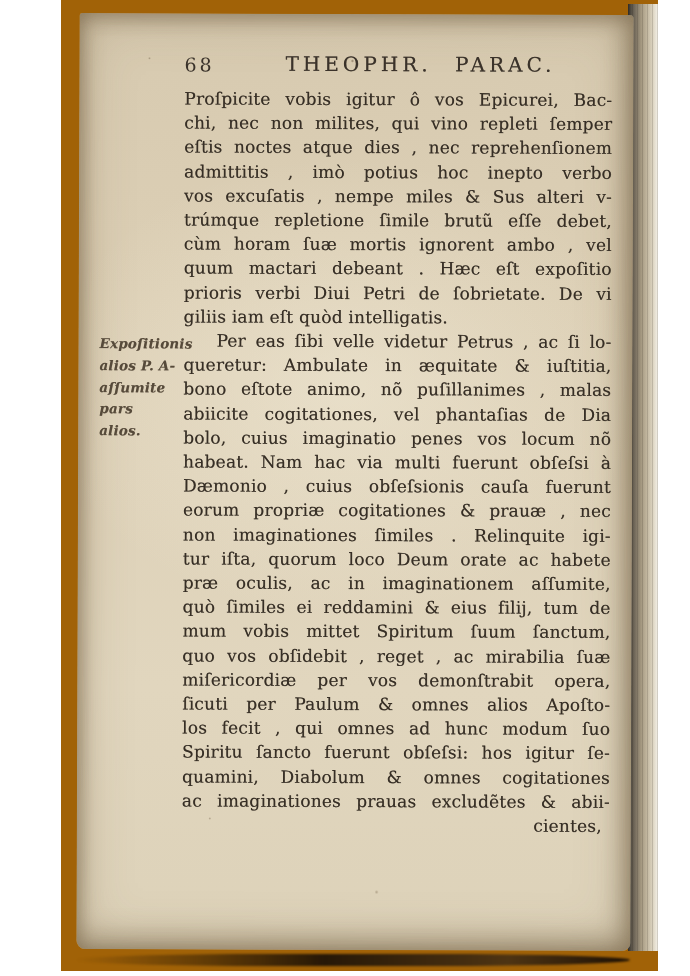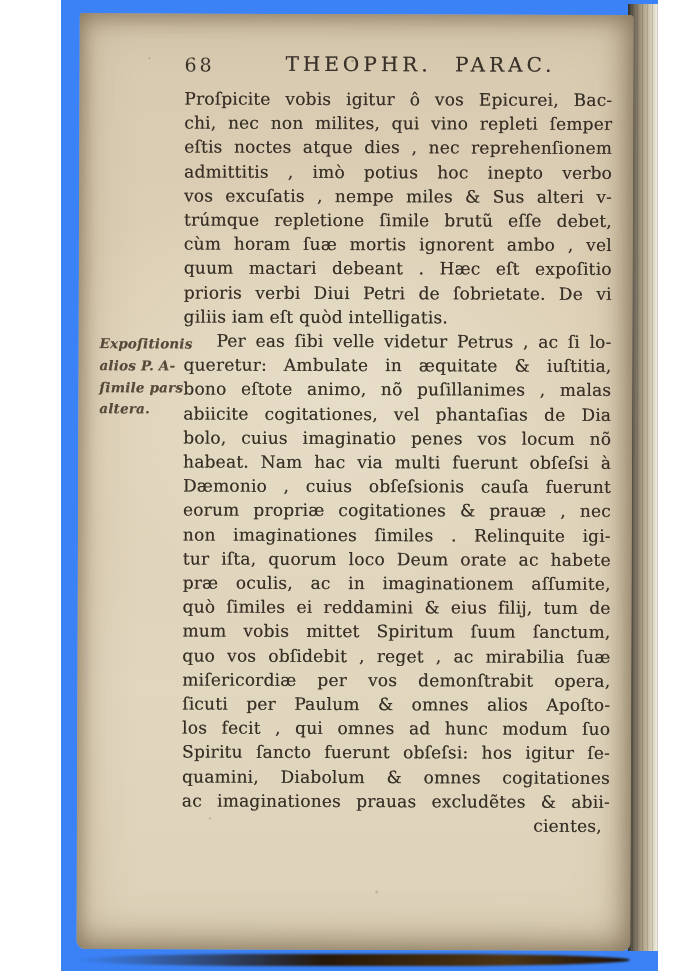--- a/index.html
+++ b/index.html
@@ -3,21 +3,21 @@
 <meta charset="utf-8">
 <style>
   html,body{margin:0;padding:0;}
   body{
     width:690px;height:976px;position:relative;overflow:hidden;
     background:#ffffff;
     font-family:"DejaVu Serif","Liberation Serif",serif;
   }
   .backdrop{
     position:absolute;left:61px;top:0;width:597px;height:971px;
-    background:#3b82f6;
+    background:#a16207;
   }
   .gutter{
     position:absolute;right:0;top:4px;bottom:20px;width:30px;
     background:
       repeating-linear-gradient(90deg, rgba(0,0,0,0) 0 4px, rgba(40,32,24,.16) 4px 5px),
       linear-gradient(90deg,#2e2a25 0px,#544e44 3px,#7d7363 8px,#a3977f 13px,#c2b79f 19px,#ddd5c2 25px,#f4f1e9 30px);
   }
   .book-edge-bottom{
     position:absolute;left:14px;right:28px;bottom:5px;height:12px;
     background:linear-gradient(90deg, rgba(30,18,6,0) 0%, #271807 45%, #4e3413 78%, #1d1004 100%);
@@ -84,22 +84,22 @@
   <div class="page">
 
     <div class="pagehead">
       <span class="pagenum">68</span>
       <span class="runtitle">THEOPHR. PARAC.</span>
     </div>
 
     <div class="marginnote">
         <div>Expoſitionis</div>
         <div>alios P. A-</div>
-        <div>ſimile pars</div>
-        <div>altera.</div>
+        <div>aſſumite pars</div>
+        <div>alios.</div>
       </div>
 
     <div class="textblock">
         <div class="line">Proſpicite vobis igitur ô vos Epicurei, Bac-</div>
         <div class="line">chi, nec non milites, qui vino repleti ſemper</div>
         <div class="line">eſtis noctes atque dies , nec reprehenſionem</div>
         <div class="line">admittitis , imò potius hoc inepto verbo</div>
         <div class="line">vos excuſatis , nempe miles &amp; Sus alteri v-</div>
         <div class="line">trúmque repletione ſimile brutũ eſſe debet,</div>
         <div class="line">cùm horam ſuæ mortis ignorent ambo , vel</div>

